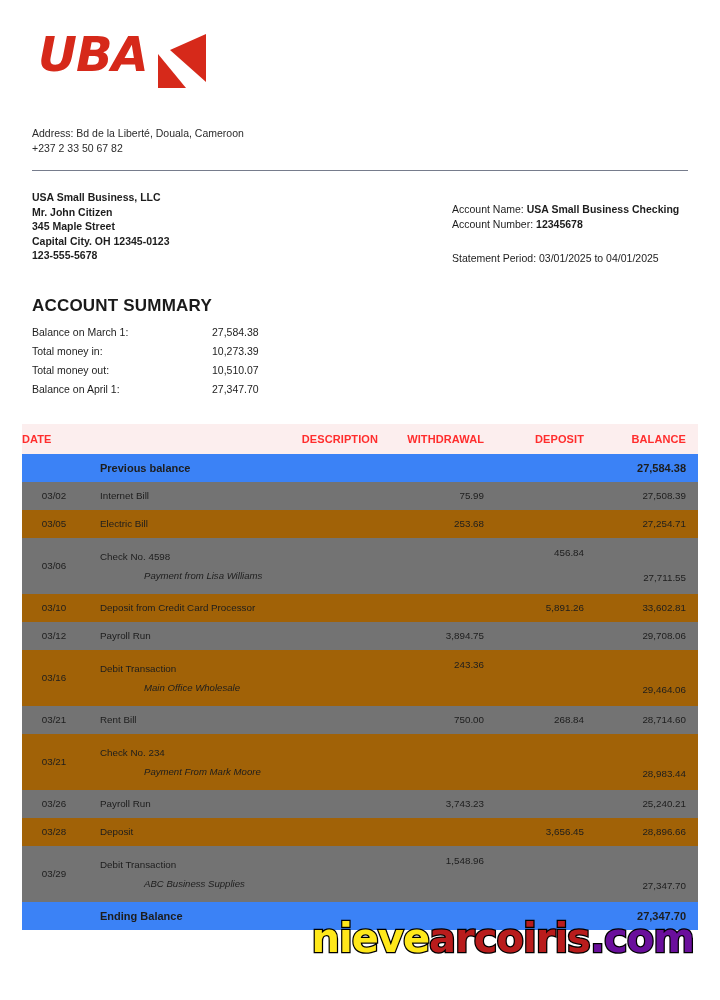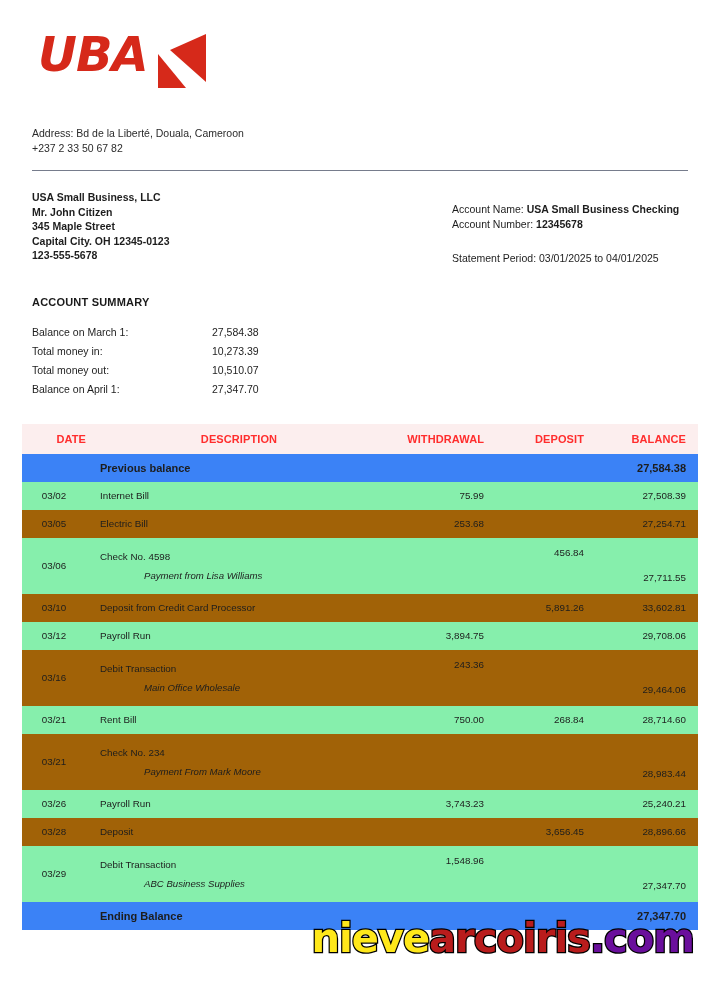--- a/index.html
+++ b/index.html
@@ -93,21 +93,21 @@
     top: 252px;
     font-size: 10.5px;
     color: #1d1d1d;
   }
 
   
   .summary-title {
     position: absolute;
     left: 32px;
     top: 296px;
-    font-size: 11px;
+    font-size: 17px;
     font-weight: bold;
     letter-spacing: .2px;
     color: #1a1a1a;
   }
   .summary-tbl {
     position: absolute;
     left: 32px;
     top: 325px;
     border-collapse: collapse;
     font-size: 10.5px;
@@ -138,40 +138,40 @@
   .txn col.c-dep   { width: 100px; }
   .txn col.c-bal   { width: 104px; }
 
   .txn th {
     font-size: 11px;
     font-weight: bold;
     color: #ff2d2d;
     letter-spacing: .1px;
     padding: 9px 0 9px 0;
     background: #fceeee;
-    text-align: center;
+    text-align: right;
     white-space: nowrap;
   }
-  .txn th.date { text-align: right; }
+  .txn th.date { text-align: left; }
   .txn th.desc { padding-left: 14px; }
   .txn th.num  { text-align: right; padding-right: 10px; }
   .txn th.bal  { text-align: right; padding-right: 12px; }
 
   .txn td {
     padding: 7px 0;
     vertical-align: middle;
     line-height: 14px;
   }
   .txn td.date { text-align: center; white-space: nowrap; }
   .txn td.desc { padding-left: 14px; }
   .txn td.num  { text-align: right; padding-right: 10px; white-space: nowrap; }
   .txn td.bal  { text-align: right; padding-right: 12px; white-space: nowrap; }
 
   tr.alt td { background: #a16207; }
-  tr.plain td { background: #86efac; }
+  tr.plain td { background: #737373; }
   tr.accent td { background: #3b82f6; }
 
   tr.bold td { font-weight: bold; font-size: 11px; }
   tr.tall td { height: 40px; }
 
   .sub {
     display: block;
     font-style: italic;
     margin-top: 5px;
     font-size: 9.6px;

